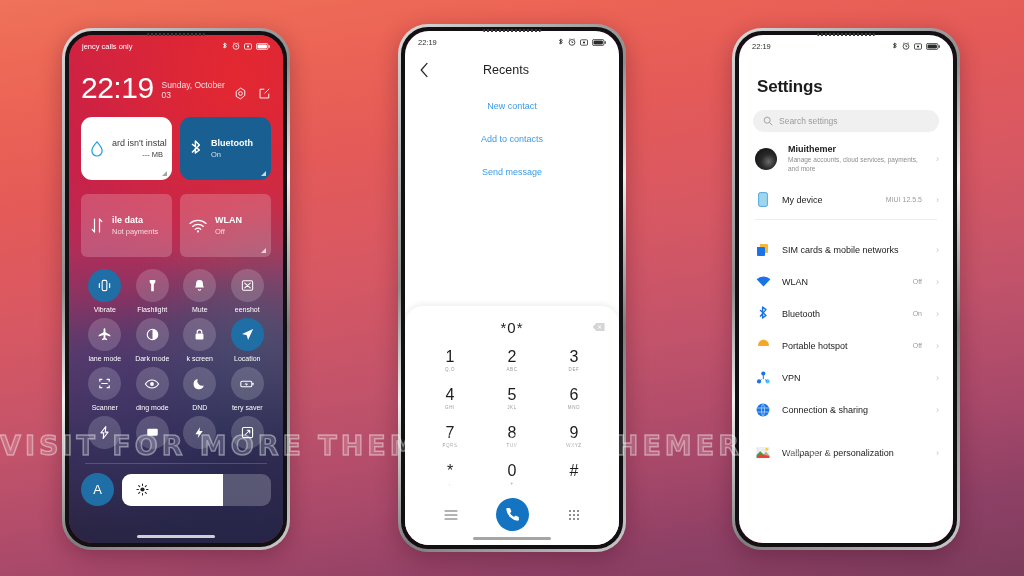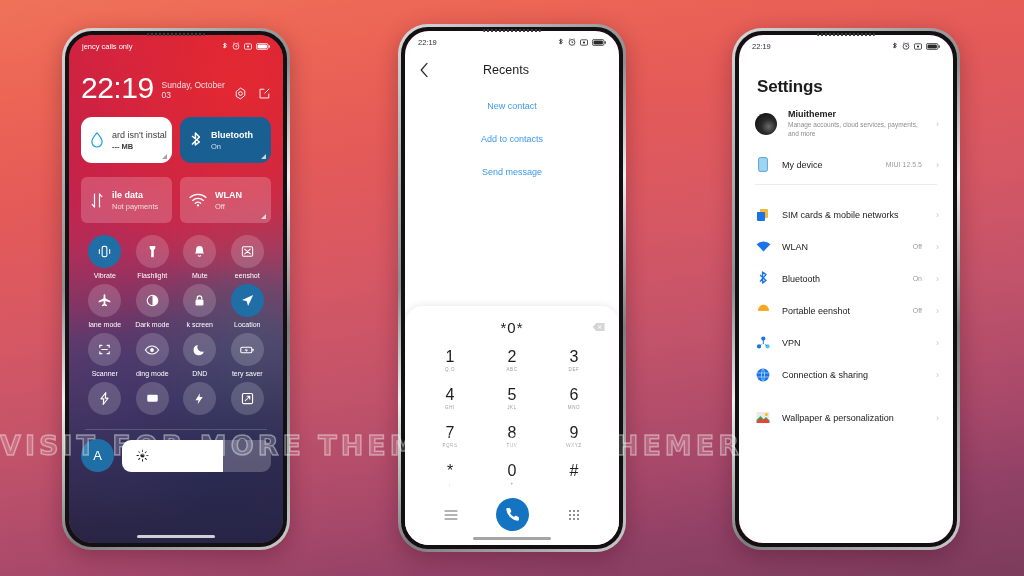--- a/index.html
+++ b/index.html
@@ -79,31 +79,31 @@
 
   .clock-row { display:flex; align-items:flex-end; margin-top:38px; }
   .clock { font-size:30px; font-weight:300; color:#fff; letter-spacing:-.5px; line-height:1; }
   .clock-date { font-size:8.5px; color:#f2dfe2; margin-left:8px; margin-bottom:3px; font-weight:400; }
   .clock-icons { margin-left:auto; display:flex; gap:11px; margin-bottom:3px; }
   .clock-icons svg { display:block; }
 
   
   .big-cards { display:flex; gap:8px; margin-top:14px; }
   .bigcard {
-    flex:1; height:46px; border-radius:11px; position:relative;
+    flex:1; height:63px; border-radius:11px; position:relative;
     padding:8px 9px; display:flex; align-items:center; gap:8px; overflow:hidden;
   }
   .bigcard.white { background:#fff; }
   .bigcard.blue  { background:#1a5f91; }
   .bigcard.glass { background:rgba(255,255,255,.20); backdrop-filter:blur(4px);border-radius:6px; }
   .bigcard .bc-txt { display:flex; flex-direction:column; gap:2px; min-width:0; }
   .bc-title { font-size:9px; font-weight:600; white-space:nowrap; }
   .bc-sub   { font-size:7.5px; white-space:nowrap; }
   .bigcard.white  .bc-title { color:#3b3b3b; font-weight:500; }
-  .bigcard.white  .bc-sub   { color:#3b3b3b; font-weight:700; }
+  .bigcard.white  .bc-sub   { color:#3b3b3b; font-weight:400;text-align:right; }
   .bigcard.blue   .bc-title { color:#fff; }
   .bigcard.blue   .bc-sub   { color:#cfe0ee; }
   .bigcard.glass  .bc-title { color:#fff; }
   .bigcard.glass  .bc-sub   { color:#f0dcdc; }
   .bc-corner {
     position:absolute; right:5px; bottom:4px;
     width:0;height:0;border-style:solid;border-width:0 0 5px 5px;
     border-color:transparent transparent rgba(255,255,255,.75) transparent;
   }
   .bigcard.white .bc-corner { border-color:transparent transparent rgba(90,90,90,.55) transparent; }
@@ -622,20 +622,27 @@
             <svg width="14" height="7" viewBox="0 0 14 7">
                 <rect x=".4" y=".4" width="11.6" height="6.2" rx="1.8" stroke="#2b2b2b" stroke-width=".8" fill="none"></rect>
                 <rect x="1.5" y="1.5" width="9.4" height="4" rx="1.2" fill="#2b2b2b"></rect>
                 <rect x="12.6" y="2.3" width="1.2" height="2.4" rx=".5" fill="#2b2b2b"></rect>
               </svg>
           </span>
         </div>
 
         <div class="st-title">Settings</div>
 
+        <div class="st-search">
+          <svg width="10" height="10" viewBox="0 0 12 12">
+              <circle cx="5" cy="5" r="3.6" stroke="#9b9b9b" stroke-width="1.1" fill="none"></circle>
+              <path d="M7.8 7.8l3 3" stroke="#9b9b9b" stroke-width="1.1" stroke-linecap="round"></path>
+            </svg>
+          <span class="st-search-ph">Search settings</span>
+        </div>
 
         <div class="st-account">
           <div class="st-avatar"></div>
           <div class="st-acc-txt">
             <div class="st-acc-name">Miuithemer</div>
             <div class="st-acc-sub">Manage accounts, cloud services, payments, and more</div>
           </div>
           <span class="st-chev">›</span>
         </div>
 
@@ -688,21 +695,21 @@
         </div>
 
         <div class="st-row">
           <span class="st-ico">
               <svg width="15" height="13" viewBox="0 0 15 13">
                 <path d="M7.5 11.4a5.4 5.4 0 100-10.8 5.4 5.4 0 000 10.8z" fill="#f5b83d"></path>
                 <rect x="1" y="7" width="13" height="5" fill="#fff"></rect>
                 <path d="M7.5 1.2A5.2 5.2 0 002.3 6.4h10.4A5.2 5.2 0 007.5 1.2z" fill="#f5a623"></path>
               </svg>
             </span>
-          <span class="st-label">Portable eenshot</span>
+          <span class="st-label">Portable hotspot</span>
           <span class="st-value">Off</span>
           <span class="st-chev">›</span>
         </div>
 
         <div class="st-row">
           <span class="st-ico">
               <svg width="15" height="14" viewBox="0 0 15 14">
                 <circle cx="3" cy="10.4" r="2.1" fill="#1a73e8"></circle>
                 <circle cx="11.6" cy="10.4" r="2.1" fill="#4fc3f7"></circle>
                 <circle cx="7.3" cy="2.6" r="2.1" fill="#1a73e8"></circle>

